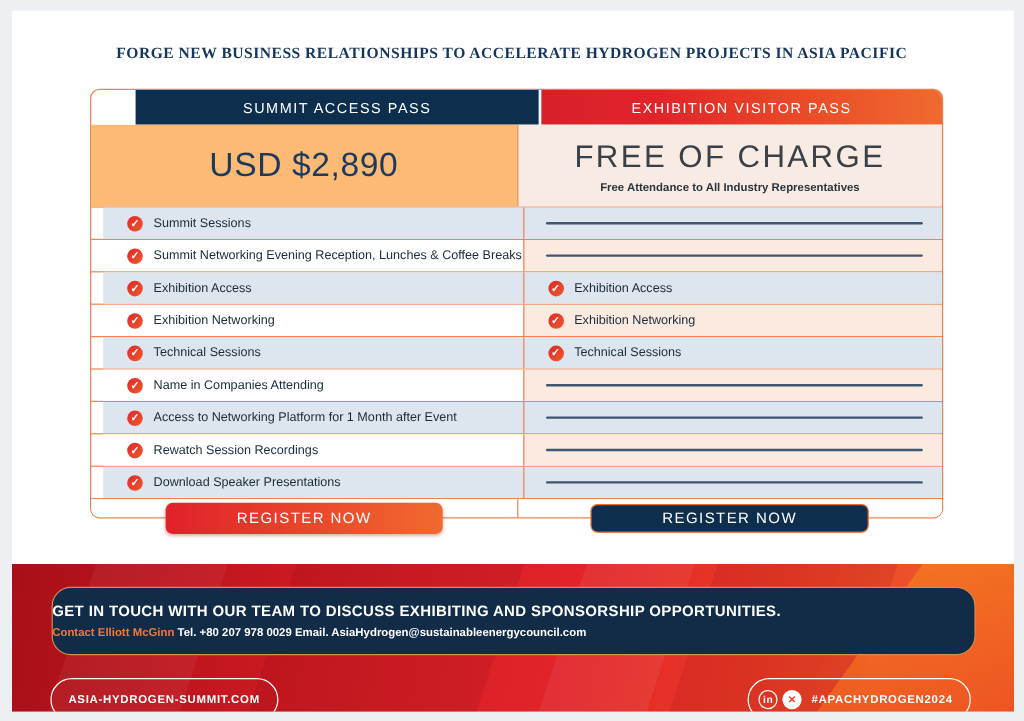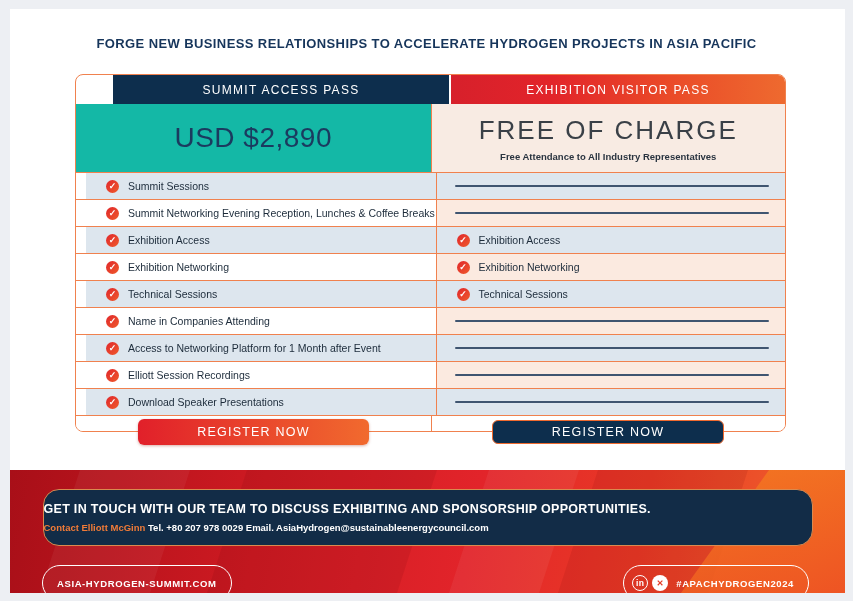--- a/index.html
+++ b/index.html
@@ -1,36 +1,36 @@
 <!DOCTYPE html>
 <html><head>
 <meta charset="utf-8">
 <style>
   * { margin:0; padding:0; box-sizing:border-box; }
   body { font-family:"Liberation Sans", sans-serif; background:#e9ecf1; }
   .page { position:relative; width:853px; height:601px; background:#edeff3; overflow:hidden; }
   .card { position:absolute; left:10px; top:9px; right:8px; bottom:8px; background:#ffffff; }
 
   .headline { position:absolute; top:36px; left:0; right:0; text-align:center;
-    color:#16355b; font-size:13px; font-weight:700; letter-spacing:.4px; }
+    color:#16355b; font-size:13px; font-weight:700; letter-spacing:.4px;font-family:Liberation Serif, serif; }
 
   
   .table { position:absolute; left:75px; top:74px; width:711px;
     border:1px solid #f0814e; border-radius:8px; background:#fff; }
 
   .hdr-row { display:flex; height:29px; border-radius:7px 7px 0 0; overflow:hidden;padding-left:37px; }
   .hdr { width:50%; display:flex; align-items:center; justify-content:center;
     color:#ffffff; font-size:12px; letter-spacing:1.3px; font-weight:400; }
   .hdr.summit { background:#0d2e4d; }
   .hdr.visitor { background:linear-gradient(90deg,#d7202b 0%,#e2242a 30%,#ea4a28 65%,#ee6a2f 100%);
     border-left:2px solid #fff; }
 
   .price-row { display:flex; height:68px; }
   .price-cell { width:50%; display:flex; flex-direction:column; align-items:center; justify-content:center; }
-  .price-cell.summit { background:#14b8a6; }
+  .price-cell.summit { background:#fdba74; }
   .price-cell.visitor { background:#f8ebe3; border-left:1px solid #f0814e; }
   .price-summit { color:#1b3a5f; font-size:28px; letter-spacing:.5px; }
   .price-visitor { color:#3a4047; font-size:26px; letter-spacing:2px; font-weight:400; }
   .price-note { margin-top:5px; color:#2a3440; font-size:9.5px; font-weight:700; }
 
   .frow { display:flex; height:27px; border-top:1px solid #f0814e;padding-left:10px; }
   .cell { width:50%; display:flex; align-items:center; padding-left:20px; }
   .cell.right { border-left:1px solid #f0814e; }
   .frow.odd  .cell.left  { background:#dde6ee; }
   .frow.odd  .cell.right { background:#dde6ee; }
@@ -177,21 +177,21 @@
             <span class="check"></span>
             <span class="flabel">Access to Networking Platform for 1 Month after Event</span>
           </div>
           <div class="cell right">
             <span class="dash"></span>
           </div>
         </div>
         <div class="frow even">
           <div class="cell left">
             <span class="check"></span>
-            <span class="flabel">Elliott Session Recordings</span>
+            <span class="flabel">Rewatch Session Recordings</span>
           </div>
           <div class="cell right">
             <span class="dash"></span>
           </div>
         </div>
         <div class="frow odd">
           <div class="cell left">
             <span class="check"></span>
             <span class="flabel">Download Speaker Presentations</span>
           </div>

